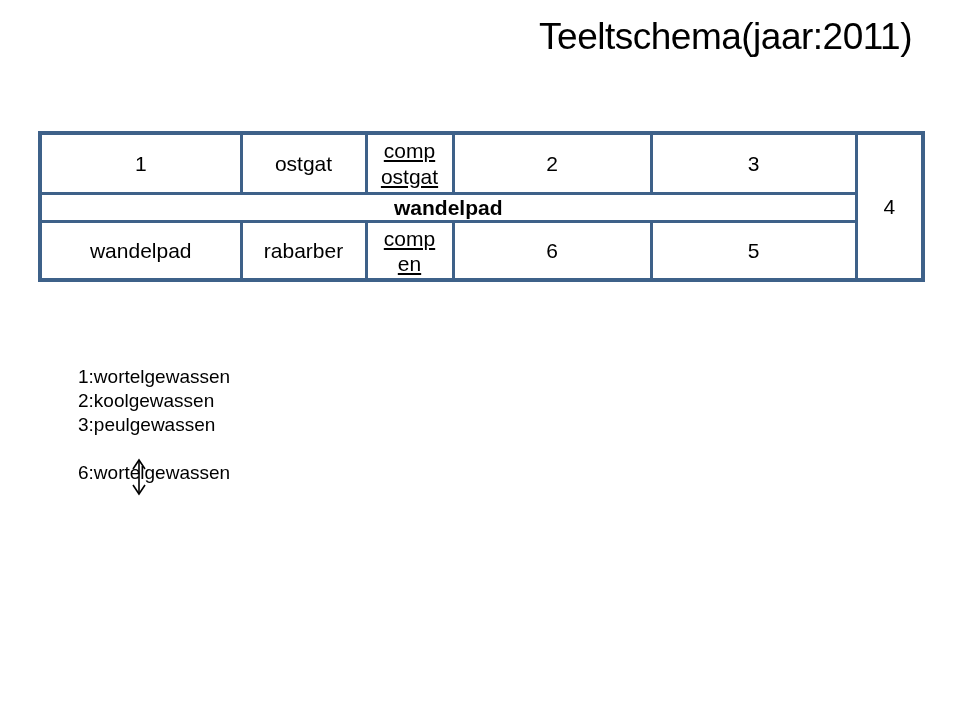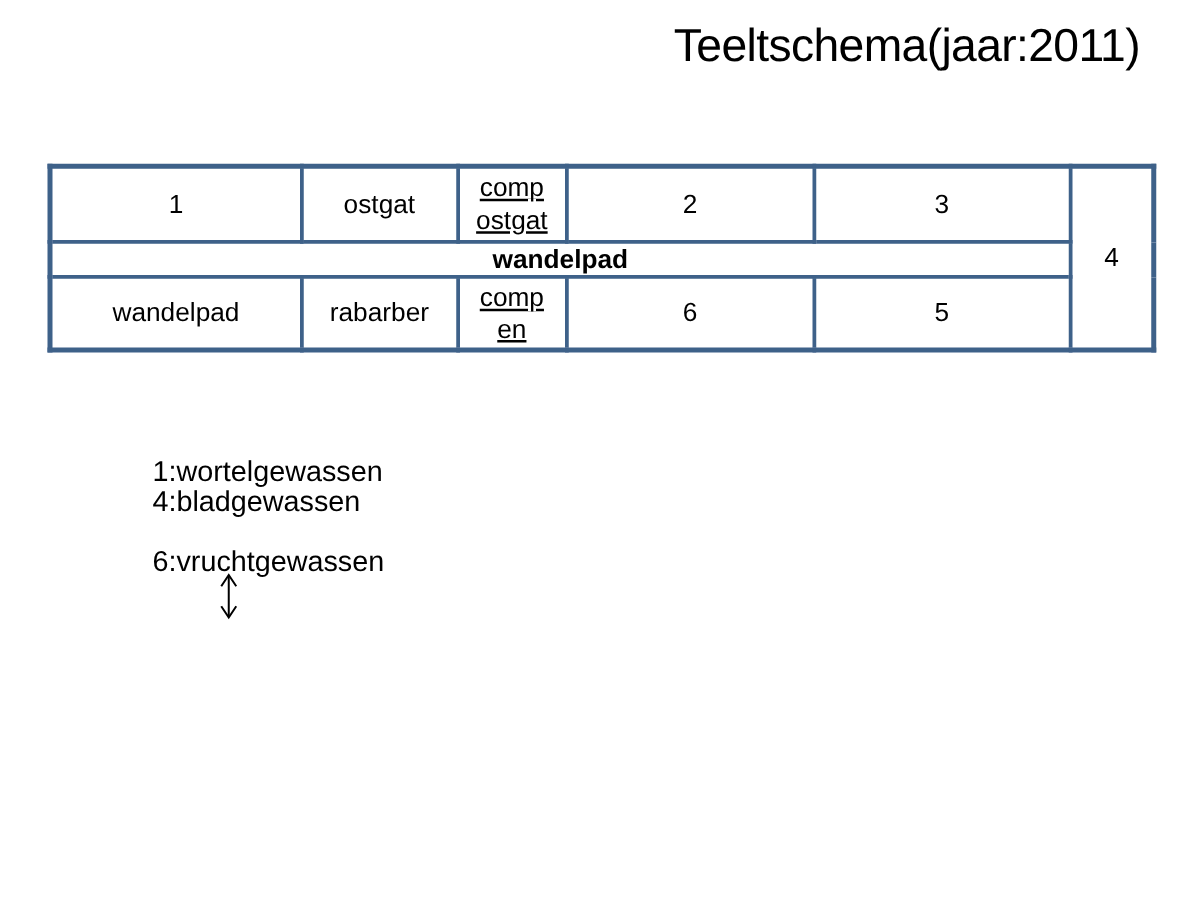--- a/index.html
+++ b/index.html
@@ -50,24 +50,23 @@
   }
   tr.row-top td    { height: 57px; }
   tr.row-middle td { height: 24px; font-weight: bold; }
   tr.row-bottom td { height: 55px; }
   td.cell-narrow { line-height: 1.15; text-decoration: underline; }
 
   .legend {
     position: absolute;
     left: 78px;
     top: 365px;
-    font-size: 23px;
+    font-size: 19px;
     line-height: 24px;
     color: var(--text-color, #000000);
-    margin-left: 44px;
   }
   .legend-line {
     height: 24px;
     white-space: nowrap;
   }
   .legend-spacer {
     height: 24px;
   }
   .legend-arrow {
     position: absolute;
@@ -112,23 +111,24 @@
         <td class="cell-narrow">comp
 en</td>
         <td>6</td>
         <td>5</td>
       </tr>
     </tbody>
   </table>
 
   <div class="legend">
     <div class="legend-line">1:wortelgewassen</div>
-    <div class="legend-line">4:bladgewassen</div>
+    <div class="legend-line">2:koolgewassen</div>
+    <div class="legend-line">3:peulgewassen</div>
     <div class="legend-spacer"></div>
-    <div class="legend-line">6:vruchtgewassen</div>
+    <div class="legend-line">6:wortelgewassen</div>
 
     <svg class="legend-arrow" viewBox="0 0 26 40" width="26" height="40" aria-hidden="true">
       <line x1="13" y1="4" x2="13" y2="36" stroke="#000000" stroke-width="1.6"></line>
       <polyline points="7,12 13,3 19,12" fill="none" stroke="#000000" stroke-width="1.6"></polyline>
       <polyline points="7,28 13,37 19,28" fill="none" stroke="#000000" stroke-width="1.6"></polyline>
     </svg>
   </div>
 
 </div>
 

